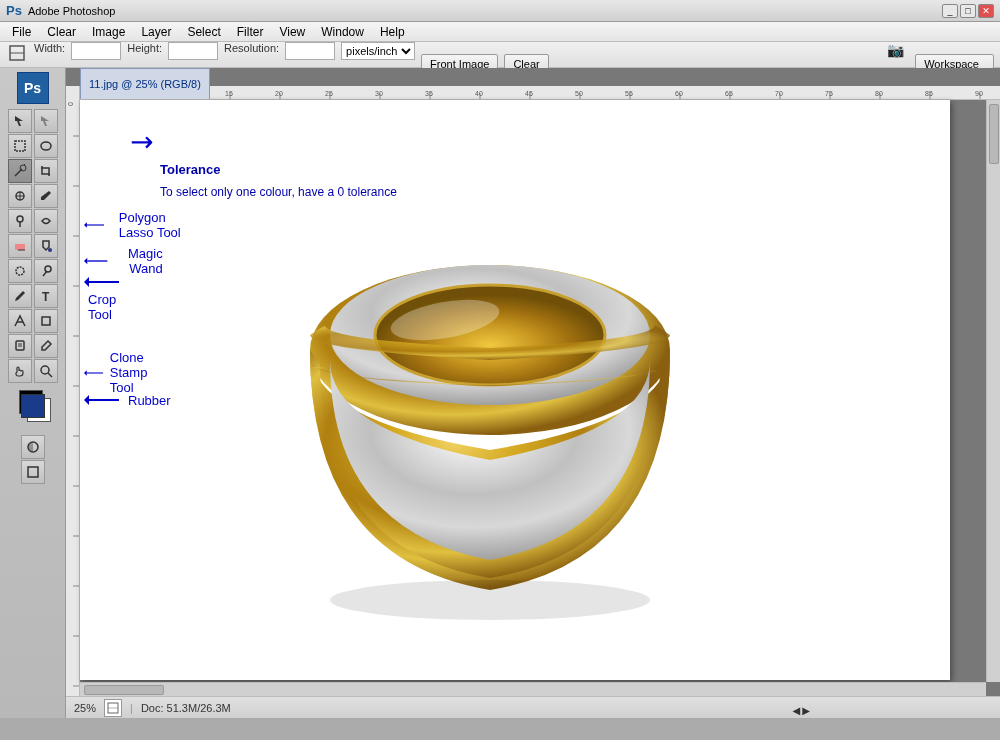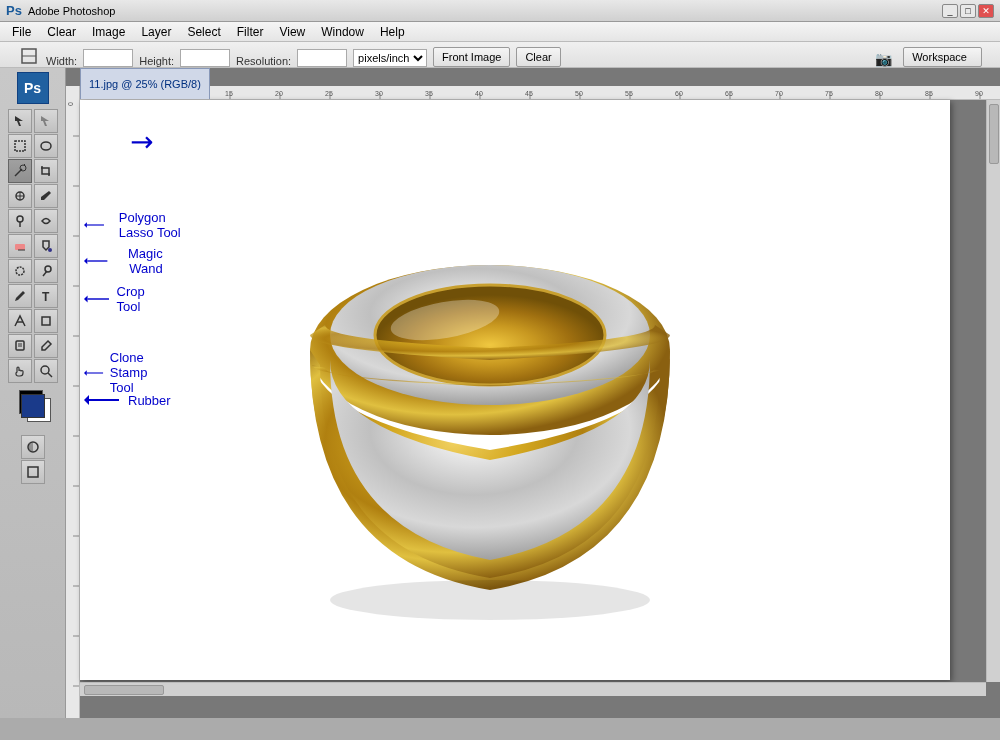--- a/index.html
+++ b/index.html
@@ -39,22 +39,22 @@
       font-size: 12px;
       cursor: pointer;
       color: #000;
     }
 
     
     #options-bar {
       height: 26px;
       background: linear-gradient(to bottom, #f0f0f0, #e0e0e0);
       display: flex;
-      align-items: flex-end;
-      padding: 0 18px;
+      align-items: flex-start;
+      padding: 0 6px;
       border-bottom: 1px solid #bbb;
       gap: 6px;
     }
     .options-label { font-size: 11px; color: #333; }
     .options-input {
       width: 50px; height: 18px; font-size: 11px; border: 1px solid #aaa;
       background: white; padding: 0 2px;
     }
     .options-select {
       height: 18px; font-size: 11px; border: 1px solid #aaa; background: white;
@@ -506,41 +506,43 @@
         <line x1="7" y1="550" x2="14" y2="550" stroke="#888" stroke-width="1"></line>
         <line x1="7" y1="600" x2="14" y2="600" stroke="#888" stroke-width="1"></line>
       </svg>
     </div>
 
     <div id="white-canvas">
 
       <div id="info-block">
 
         <div style="position:absolute; top:-40px; left:-30px; color:#0000cc; font-size:28px; transform: rotate(135deg);">↖</div>
+        <div style="font-weight:bold; font-size:13px; margin-bottom:2px;">Tolerance</div>
+        <div>To select only one colour, have a 0 tolerance</div>
       </div>
 
       <div style="position:absolute; top:110px; left:4px;">
 
         <div style="position:absolute; top:0px; left:0px; display:flex; align-items:center;">
           <svg width="40" height="20" viewBox="0 0 40 20">
             <line x1="35" y1="10" x2="5" y2="10" stroke="#0000cc" stroke-width="2"></line>
             <polygon points="5,5 5,15 0,10" fill="#0000cc"></polygon>
           </svg>
           <span style="color:#0000cc; font-size:13px; margin-left:12px;">Polygon Lasso Tool</span>
         </div>
 
         <div style="position:absolute; top:36px; left:0px; display:flex; align-items:center;">
           <svg width="40" height="20" viewBox="0 0 40 20">
             <line x1="35" y1="10" x2="5" y2="10" stroke="#0000cc" stroke-width="2"></line>
             <polygon points="5,5 5,15 0,10" fill="#0000cc"></polygon>
           </svg>
           <span style="color:#0000cc; font-size:13px; margin-left:4px;text-align:right;">Magic Wand</span>
         </div>
 
-        <div style="position:absolute; top:74px; left:0px; display:flex; align-items:center;">
+        <div style="position:absolute; top:62px; left:0px; display:flex; align-items:center;flex-direction:column;">
           <svg width="40" height="20" viewBox="0 0 40 20">
             <line x1="35" y1="10" x2="5" y2="10" stroke="#0000cc" stroke-width="2"></line>
             <polygon points="5,5 5,15 0,10" fill="#0000cc"></polygon>
           </svg>
           <span style="color:#0000cc; font-size:13px; margin-left:4px;">Crop Tool</span>
         </div>
 
         <div style="position:absolute; top:140px; left:0px; display:flex; align-items:center;">
           <svg width="40" height="20" viewBox="0 0 40 20">
             <line x1="35" y1="10" x2="5" y2="10" stroke="#0000cc" stroke-width="2"></line>
@@ -613,15 +615,30 @@
     </div>
 
     <div id="scroll-h">
       <div style="position:absolute; left:4px; top:2px; width:80px; height:10px; background:#b8b8b8; border:1px solid #999; border-radius:2px;"></div>
     </div>
 
     <div id="scroll-v">
       <div style="position:absolute; top:4px; left:2px; width:10px; height:60px; background:#b8b8b8; border:1px solid #999; border-radius:2px;"></div>
     </div>
 
+    <div id="status-bar">
+      <span>25%</span>
+      <div style="width:18px; height:18px; border:1px solid #999; background:white; display:flex;align-items:center;justify-content:center;">
+        <svg width="12" height="12" viewBox="0 0 12 12">
+            <rect x="1" y="1" width="10" height="10" fill="none" stroke="#666" stroke-width="1"></rect>
+            <line x1="1" y1="6" x2="11" y2="6" stroke="#666" stroke-width="0.5"></line>
+          </svg>
+      </div>
+      <span class="status-sep">|</span>
+      <span>Doc: 51.3M/26.3M</span>
+      <div style="position:absolute; right:190px; bottom:2px; display:flex; align-items:center; gap:2px;">
+        <span style="font-size:10px; cursor:pointer;">◀</span>
+        <span style="font-size:10px; cursor:pointer;">▶</span>
+      </div>
+    </div>
 
   </div>
 </div>
 
 </body></html>

